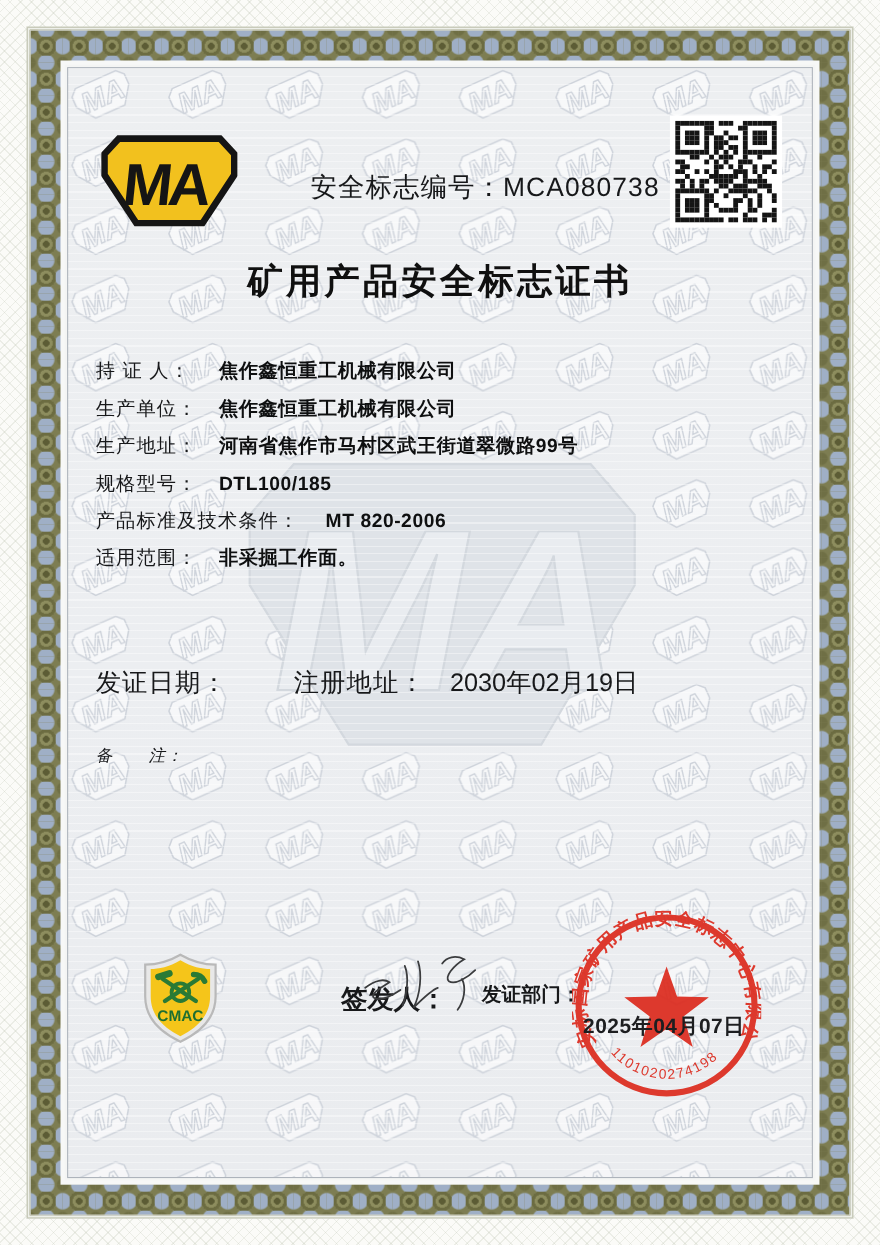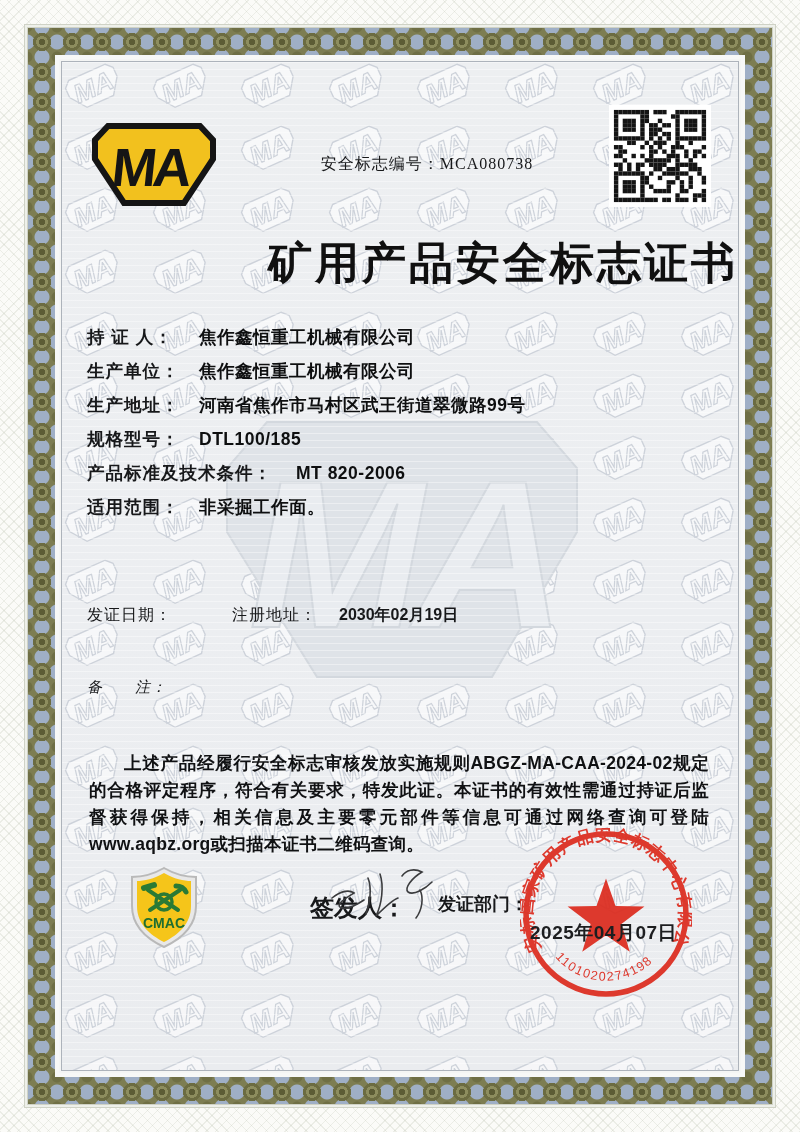--- a/index.html
+++ b/index.html
@@ -23,39 +23,39 @@
        radial-gradient(circle 8px at 30px 30px,#6f6f45 0 5px,rgba(0,0,0,0) 6px);
      background-size:30px 30px;border:2px solid #eef0ea;box-shadow:0 0 0 1px #cfd2c6, inset 0 0 0 1px #cfd2c6;}
   .paper{position:absolute;inset:55px;background:#f7f8f7;}
   .content{position:absolute;inset:6px;background:linear-gradient(180deg,#edeff1,#eceef1 55%,#eaecef);
            border:1px solid #adb3bb;box-shadow:0 0 0 2px #f4f5f4;overflow:hidden;}
   .wm,.scan{position:absolute;inset:0;pointer-events:none;}
   .scan{background-image:repeating-linear-gradient(180deg,rgba(255,255,255,.40) 0 1px,rgba(255,255,255,0) 1px 7px);}
   .layer{position:absolute;inset:0;z-index:3;}
 
   .ma-logo{position:absolute;left:30px;top:60px;width:124px;height:84px;}
-  .cert-no{position:absolute;left:170px;width:390px;top:92px;text-align:center;
-           font-family:Liberation Serif, serif;font-size:16px;color:#17181a;letter-spacing:1px;}
+  .cert-no{position:absolute;left:184px;width:390px;top:92px;text-align:center;
+           font-family:Liberation Sans, sans-serif;font-size:24px;color:#17181a;letter-spacing:1px;}
   .qr{position:absolute;right:29px;top:45px;width:98px;height:98px;background:#fff;box-shadow:0 0 0 2px #fff;}
 
-  .title{position:absolute;left:0;right:0;top:172px;text-align:right;font-size:44px;font-weight:900;
+  .title{position:absolute;left:0;right:0;top:172px;text-align:center;font-size:32px;font-weight:900;
          color:#101010;letter-spacing:3px;}
 
   .fields{position:absolute;left:25px;right:20px;top:258px;}
   .row{display:flex;align-items:center;height:34px;font-size:17.5px;color:#17181a;}
-  .row .lbl{width:112px;flex:0 0 auto;letter-spacing:1px;font-weight:bold;}
+  .row .lbl{width:112px;flex:0 0 auto;letter-spacing:1px;}
   .row .lbl.wide{width:auto;}
   .row .val{font-weight:700;color:#0e0f10;letter-spacing:.5px;text-align:center;}
   .row .val.gap{margin-left:24px;}
   .dates{position:absolute;left:25px;right:20px;top:543px;display:flex;align-items:center;
-         font-size:16px;color:#17181a;}
+         font-size:23px;color:#17181a;}
   .dates .lbl{letter-spacing:1px;}
   .dates .v1{font-weight:700;width:168px;margin-left:25px;}
   .dates .lbl2{margin-left:60px;}
-  .dates .v2{font-weight:700;margin-left:22px;}
+  .dates .v2{font-weight:400;margin-left:22px;}
   .remark{position:absolute;left:25px;top:616px;font-size:15px;color:#17181a;letter-spacing:1px;font-style:italic;}
 
   .statement{position:absolute;left:27px;width:620px;top:688px;font-size:17.5px;line-height:27px;
              font-weight:700;color:#101113;text-align:justify;text-indent:2em;letter-spacing:.3px;}
 
   .cmac{position:absolute;left:66px;top:804px;width:72px;height:84px;}
   .signer-lbl{position:absolute;left:205px;top:830px;font-size:24px;font-weight:700;color:#17181a;margin-left:43px;}
   .signature{position:absolute;left:262px;top:798px;width:130px;height:66px;}
   .dept-lbl{position:absolute;left:376px;top:830px;font-size:18px;font-weight:700;color:#17181a;}
   .seal{position:absolute;left:458px;top:766px;width:172px;height:172px;opacity:.92;z-index:3;}
@@ -372,21 +372,20 @@
         </div>
 
         <div class="dates">
           <span class="lbl">发证日期：</span>
           <span class="lbl lbl2">注册地址：</span>
           <span class="v2">2030年02月19日</span>
         </div>
 
         <div class="remark">备　　注：</div>
 
-        <div class="statement">上述产品经履行安全标志审核发放实施规则ABGZ-MA-CAA-2024-02规定的合格评定程序，符合有关要求，特发此证。本证书的有效性需通过持证后监督获得保持，相关信息及主要零元部件等信息可通过网络查询可登陆www.aqbz.org或扫描本证书二维码查询。</div>
 
         <svg class="cmac" viewBox="0 0 72 84">
           <path d="M36,2 C48,9 59,11 68,11 L68,40 C68,61 53,73 36,81 C19,73 4,61 4,40 L4,11 C13,11 24,9 36,2 Z" fill="#e8e8e8" stroke="#b9b9b9" stroke-width="2"></path>
           <path d="M36,7 C46,13 56,15 63,15 L63,40 C63,58 50,69 36,76 C22,69 9,58 9,40 L9,15 C16,15 26,13 36,7 Z" fill="#f5c51a"></path>
           <g stroke="#2a7a35" stroke-width="4" stroke-linecap="round">
             <path d="M20,24 L50,44" fill="none"></path>
             <path d="M52,24 L22,44" fill="none"></path>
             <path d="M16,22 L26,19" fill="none" stroke-width="6"></path>
             <path d="M48,20 C52,20 56,22 58,26" fill="none" stroke-width="5"></path>
           </g>

